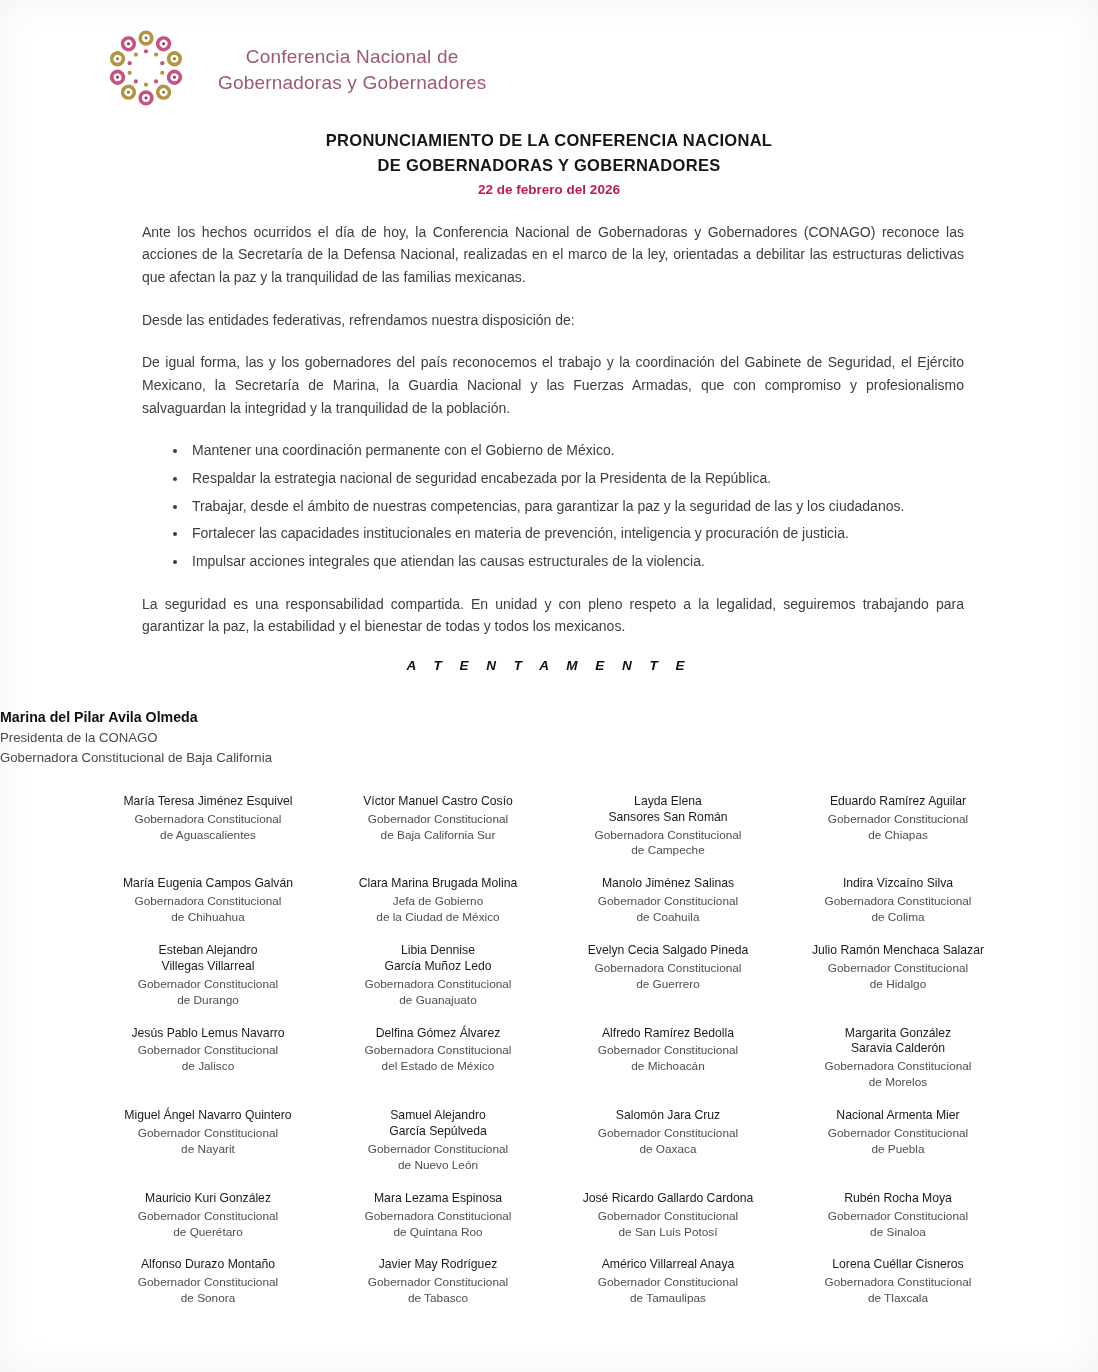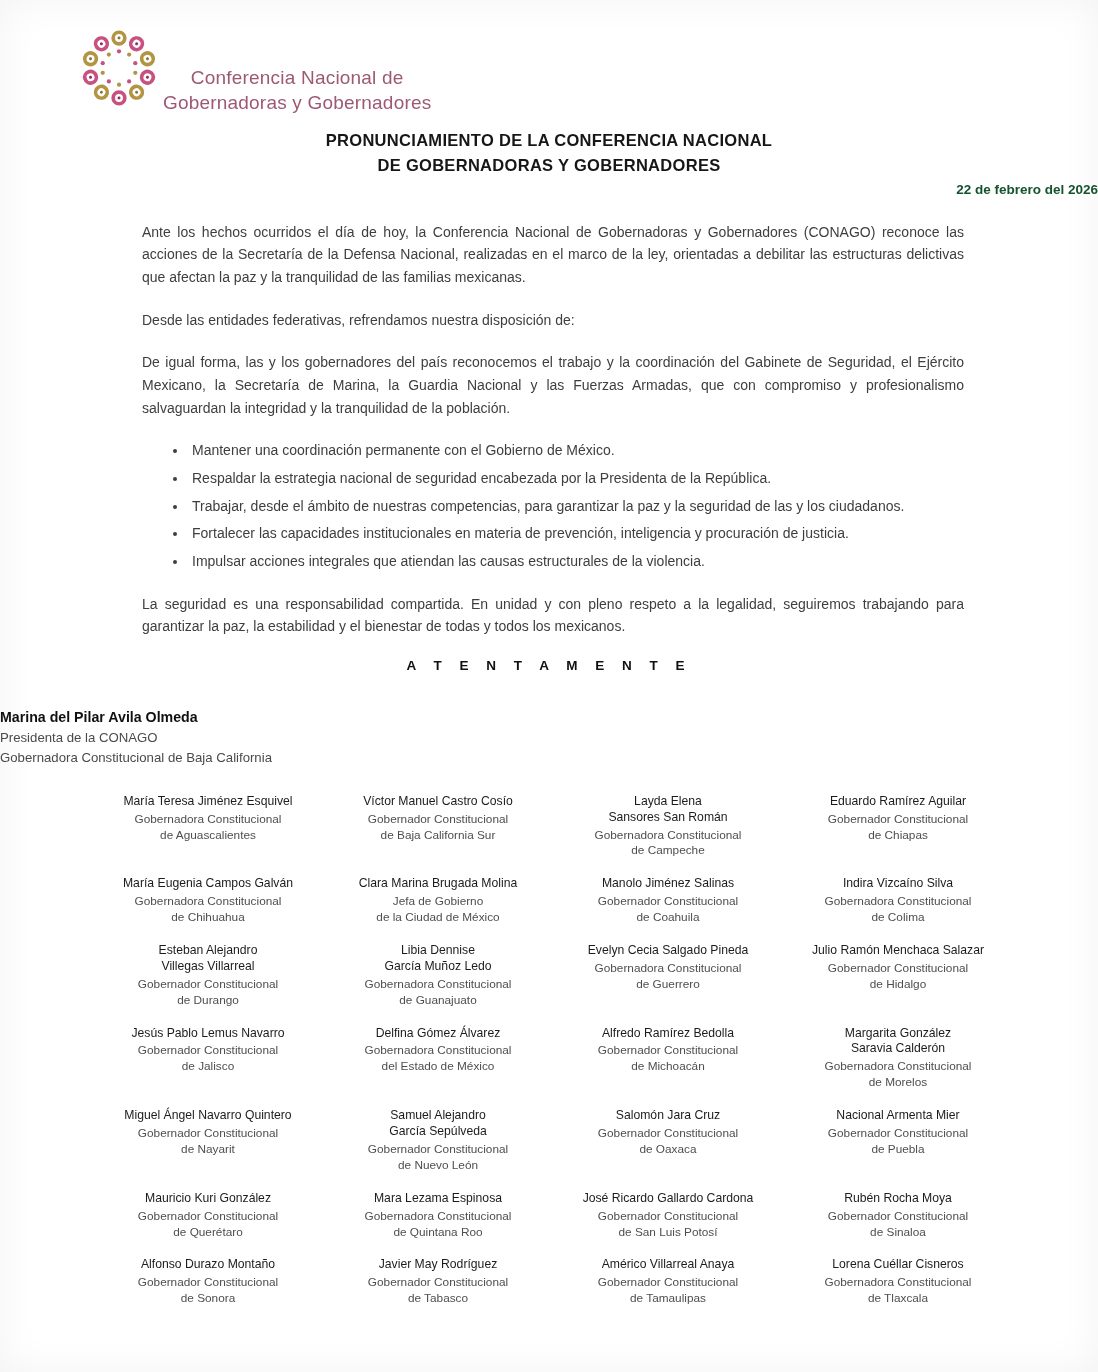--- a/index.html
+++ b/index.html
@@ -8,38 +8,38 @@
     width:1098px;height:1372px;
     margin:0 auto;
     background:#ffffff;
     box-shadow:inset 0 0 40px rgba(0,0,0,0.05);
     font-family:"Liberation Sans","DejaVu Sans",sans-serif;
     color:#3e3e3e;
     overflow:hidden;
     box-sizing:border-box;
   }
   
-  .header{display:flex;align-items:flex-end;padding:24px 0 0 75px;}
+  .header{display:flex;align-items:center;gap:28px;padding:24px 0 0 102px;}
   .logo{flex:0 0 auto;}
   .org-name{
     font-size:19px;line-height:1.35;color:#9d5873;
     text-align:center;letter-spacing:.2px;
   }
   
   .title-block{text-align:center;margin-top:12px;}
   .doc-title{font-size:16.5px;font-weight:700;color:#161616;line-height:1.5;letter-spacing:.3px;margin:0;}
-  .doc-date{font-size:13.5px;font-weight:700;color:#14532d;margin-top:4px;text-align:right;}
+  .doc-date{font-size:13.5px;font-weight:700;color:#be185d;margin-top:4px;}
   
   .content{padding:24px 134px 0 142px;font-size:14px;line-height:1.62;text-align:justify;}
   .content p{margin:0 0 20px 0;}
   .content ul{margin:6px 0 20px 0;padding-left:46px;}
   .content li{margin-bottom:5px;padding-left:4px;}
   .after-gap{margin-top:30px !important;}
   
-  .salutation{text-align:center;font-weight:700;font-size:13.5px;letter-spacing:7px;color:#101010;margin-top:6px;}
+  .salutation{text-align:center;font-weight:700;font-size:13.5px;letter-spacing:7px;color:#101010;margin-top:6px;font-style:italic;}
   .lead{ margin-top:34px;line-height:1.5;}
   .lead-name{font-weight:700;font-size:14.2px;color:#101010;}
   .lead-line{font-size:13.2px;color:#4a4a4a;}
   
   .sig-grid{
     display:grid;grid-template-columns:repeat(4,1fr);
     column-gap:14px;row-gap:17px;
     padding:26px 92px 0 100px;
     text-align:center;align-items:start;
   }

